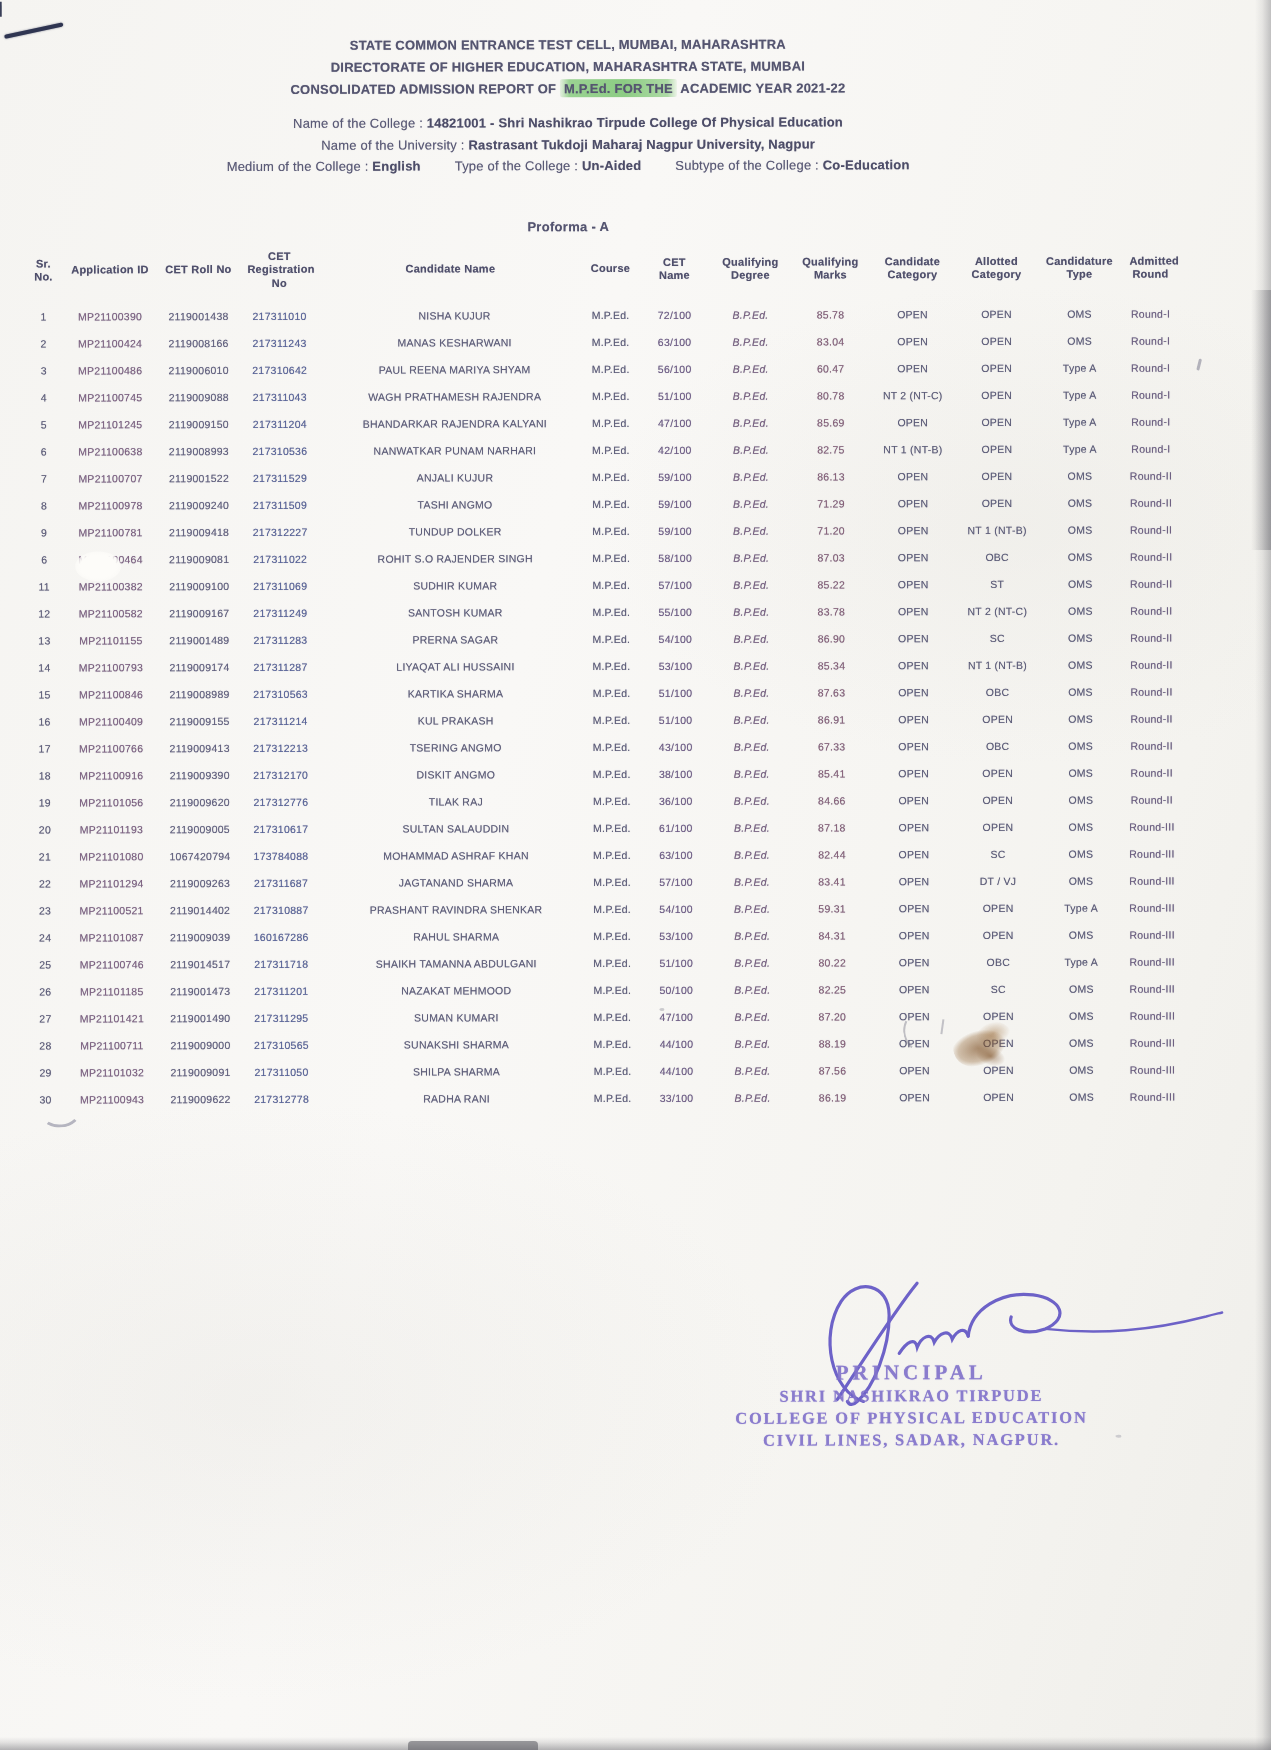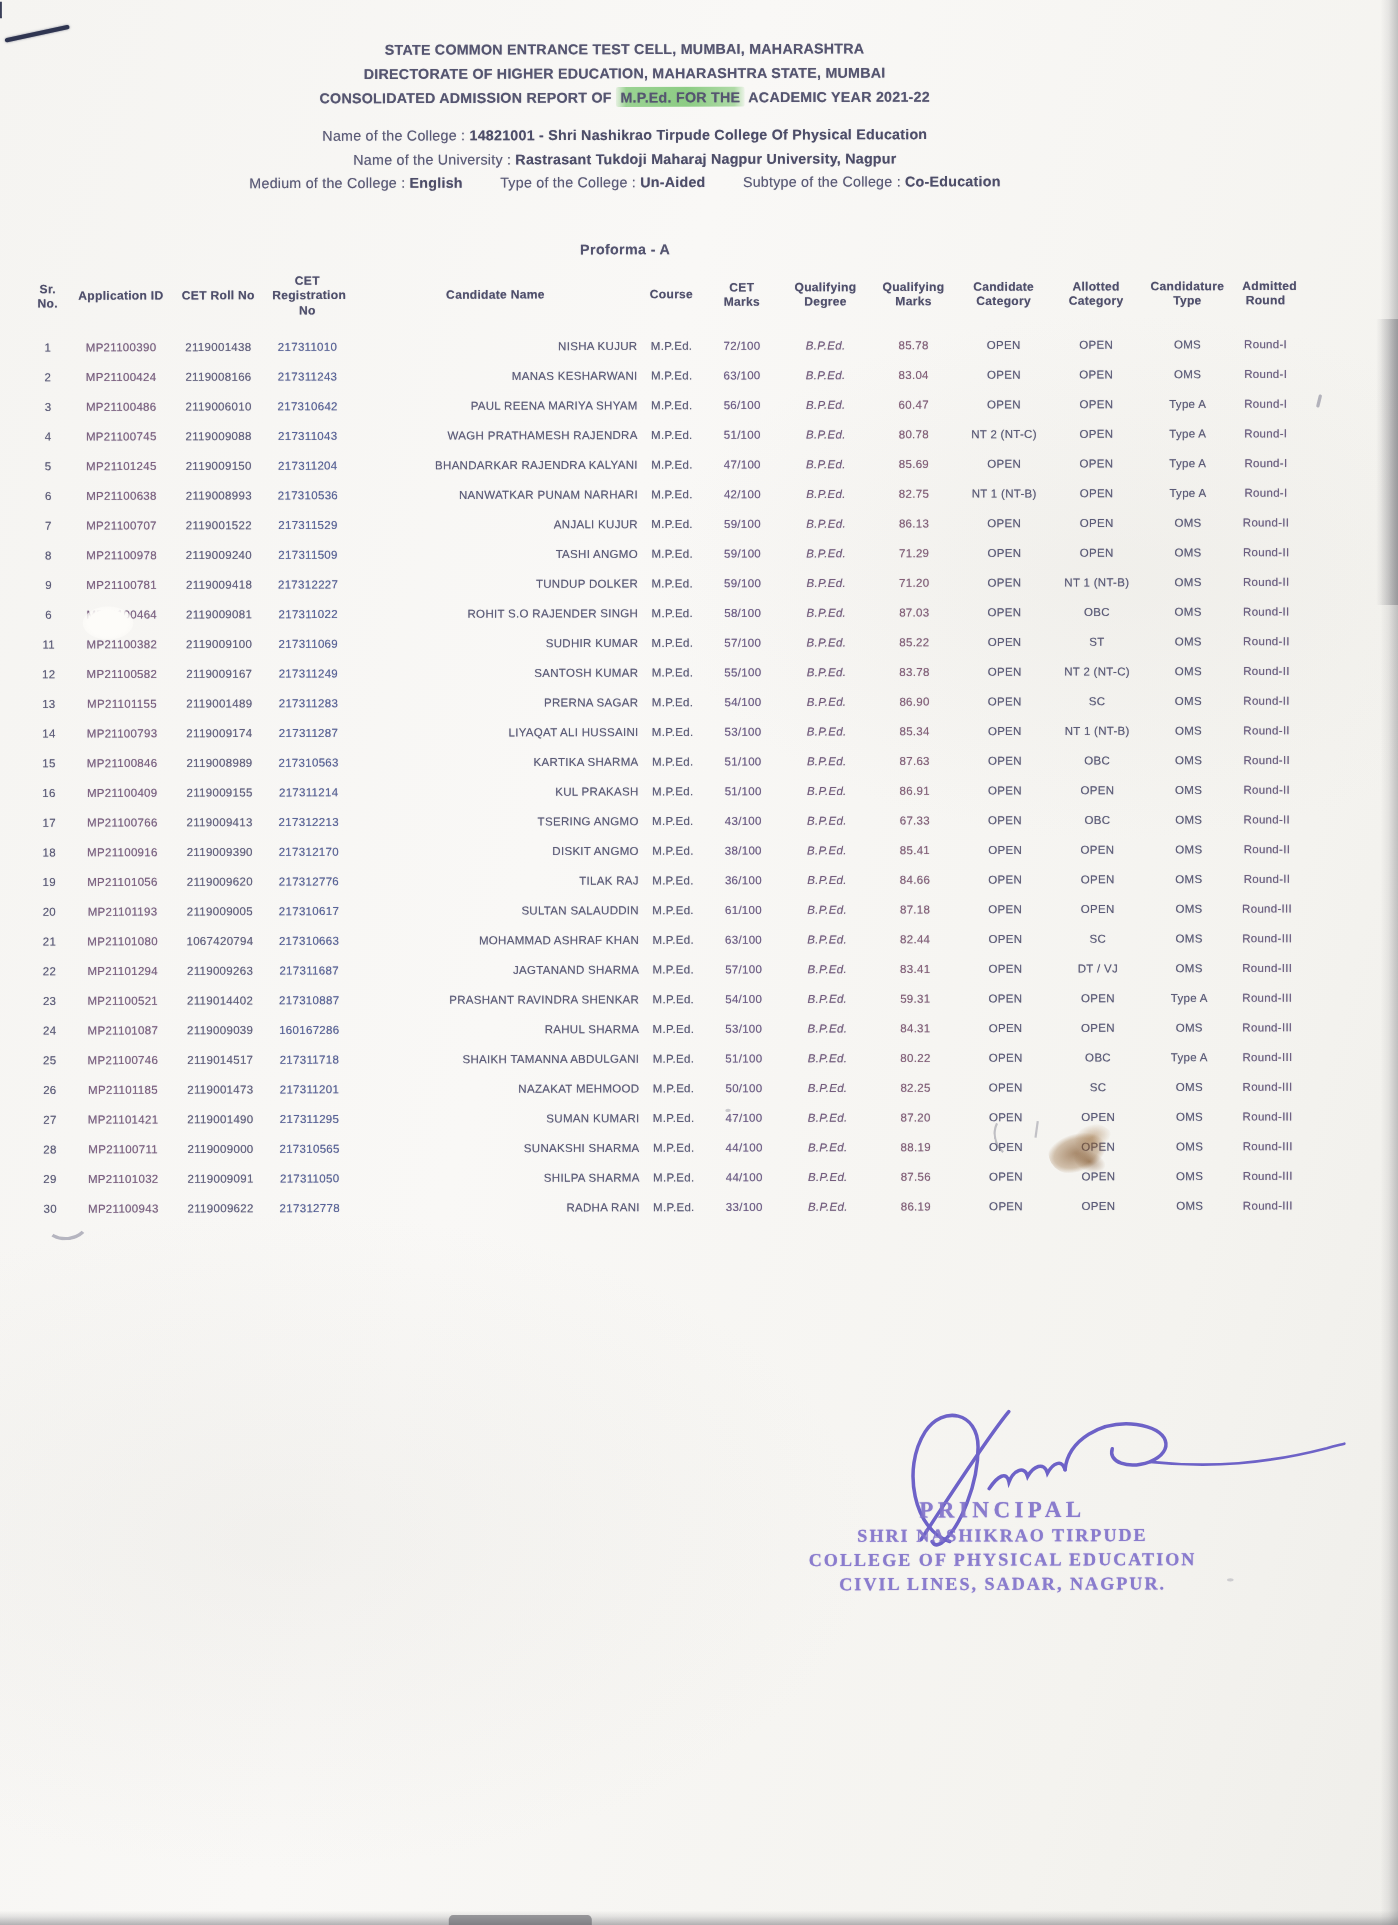--- a/index.html
+++ b/index.html
@@ -49,21 +49,21 @@
     font-size:11px;font-weight:700;color:#4f4f6b;
     vertical-align:middle;text-align:center;line-height:13.5px;
     padding:2px 8px 8px 8px;height:48px;
   }
   table.adm th:nth-child(3){white-space:nowrap;padding:2px 2px 8px 2px;}
   table.adm th:nth-child(5){white-space:nowrap;}
   table.adm td{
     height:27px;text-align:center;white-space:nowrap;overflow:hidden;
     padding:0 2px;vertical-align:middle;
   }
-  table.adm td:nth-child(5){text-align:right;padding-left:10px;}
+  table.adm td:nth-child(5){text-align:center;padding-left:10px;}
   table.adm td:nth-child(2){color:#7e6080;}
   table.adm td:nth-child(3){color:#61607e;}
   table.adm td:nth-child(4){color:#57639a;}
   table.adm td:nth-child(7){color:#6f5c86;}
   table.adm td:nth-child(8){color:#765d7e;font-style:italic;}
   table.adm td:nth-child(9){color:#875f77;}
   table.adm td:nth-child(13){color:#6c5e80;margin-top:26px;}
   
   .stamp{
     position:absolute;left:695px;top:1360px;width:430px;text-align:center;
@@ -130,21 +130,21 @@
         <col style="width:58px">
       </colgroup>
       <thead>
         <tr>
           <th>Sr. No.</th>
           <th>Application ID</th>
           <th>CET Roll No</th>
           <th>CET Registration No</th>
           <th>Candidate Name</th>
           <th>Course</th>
-          <th>CET Marks</th>
+          <th>CET Name</th>
           <th>Qualifying Degree</th>
           <th>Qualifying Marks</th>
           <th>Candidate Category</th>
           <th>Allotted Category</th>
           <th>Candidature Type</th>
           <th>Admitted Round</th>
         </tr>
       </thead>
       <tbody>
           <tr>
@@ -444,21 +444,21 @@
             <td>87.18</td>
             <td>OPEN</td>
             <td>OPEN</td>
             <td>OMS</td>
             <td>Round-III</td>
           </tr>
           <tr>
             <td>21</td>
             <td>MP21101080</td>
             <td>1067420794</td>
-            <td>217310663</td>
+            <td>173784088</td>
             <td>MOHAMMAD ASHRAF KHAN</td>
             <td>M.P.Ed.</td>
             <td>63/100</td>
             <td>B.P.Ed.</td>
             <td>82.44</td>
             <td>OPEN</td>
             <td>SC</td>
             <td>OMS</td>
             <td>Round-III</td>
           </tr>

